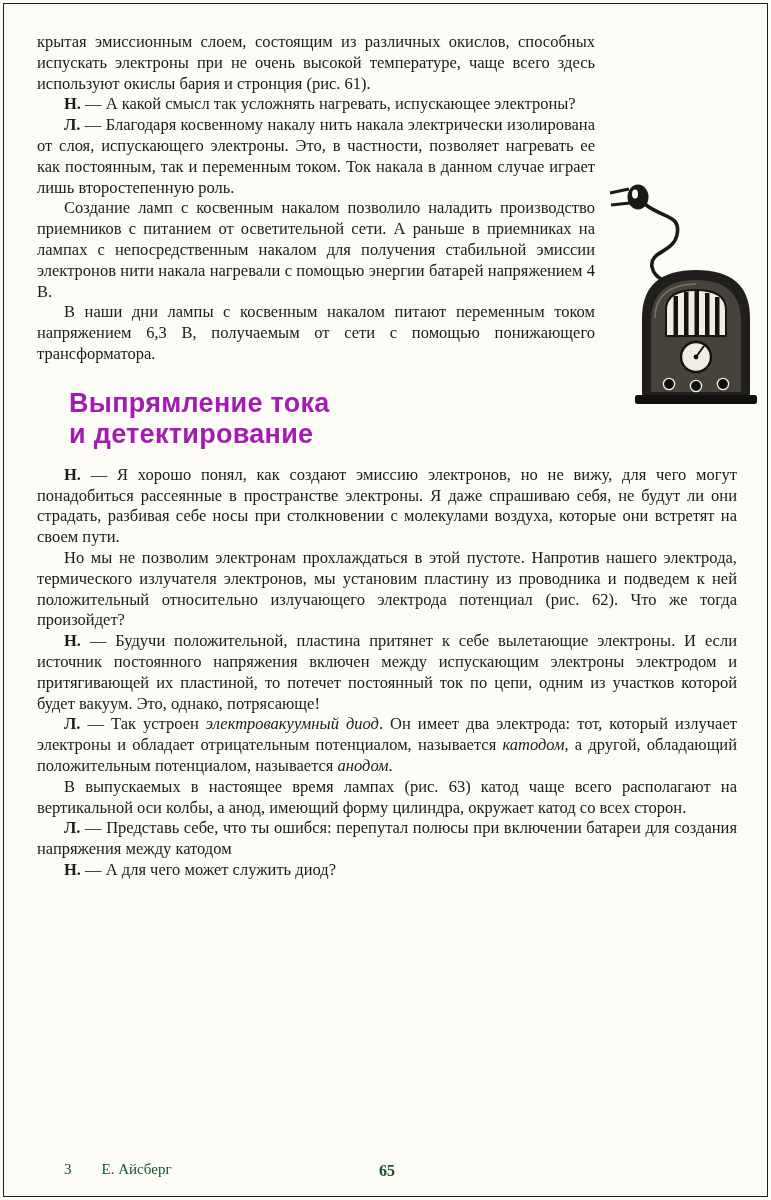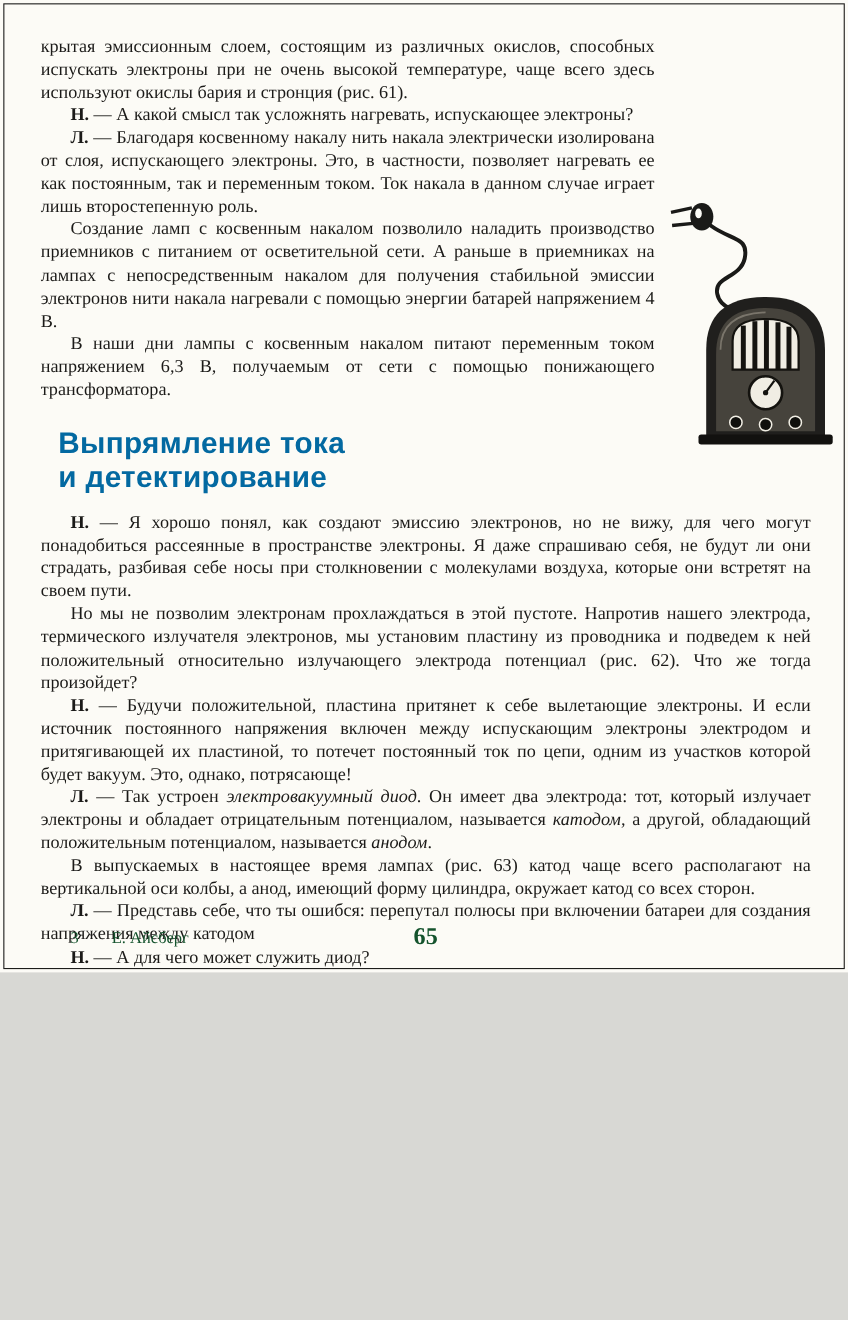--- a/index.html
+++ b/index.html
@@ -3,21 +3,21 @@
 <meta charset="utf-8">
 <style>
   html, body { margin: 0; padding: 0; }
   body {
     width: 771px; height: 1200px;
     background: #d8d8d4;
     font-family: "Liberation Serif", serif;
   }
   .page {
     position: relative;
-    width: 771px; height: 884px;
+    width: 771px; height: 1200px;
     background: #fcfbf6;
     color: #181715;
     overflow: hidden;
   }
   .frame {
     position: absolute; inset: 3px;
     border: 1.5px solid #1c1c1a;
     pointer-events: none;
   }
   .content {
@@ -30,48 +30,48 @@
   p.para {
     margin: 0;
     font-size: 16.5px;
     line-height: 20.8px;
     text-align: justify;
     text-indent: 27px;
     color: #1b1a18;
   }
   p.para.no-indent { text-indent: 0; }
   .heading {
-    margin: 23px 0 15px 16px;
+    margin: 23px 0 15px 32px;
     font-family: "Liberation Sans", sans-serif;
     font-weight: 700;
     font-size: 27px;
     line-height: 31px;
     letter-spacing: 0.3px;
     white-space: pre-line;
-    color: #0369a1;
+    color: #a21caf;
   }
   .illustration {
     position: absolute;
     top: 168px; right: 5px;
     width: 158px; height: 242px;
   }
   .footer {
     position: absolute;
     left: 37px; right: 34px; bottom: 20px;
     height: 24px;
     font-size: 15px;
     color: #14532d;
   }
   .footer-left { position: absolute; left: 27px; bottom: 2px; }
   .footer-left .sig { margin-right: 30px; }
   .page-number {
     position: absolute; left: 0; right: 0; bottom: 0;
     text-align: center;
     font-weight: 700;
-    font-size: 22px;
+    font-size: 16px;
   }
 </style>
 </head>
 <body>
 
 <div class="page">
   <div class="frame"></div>
 
   <div class="content">
     <div class="top-text">

